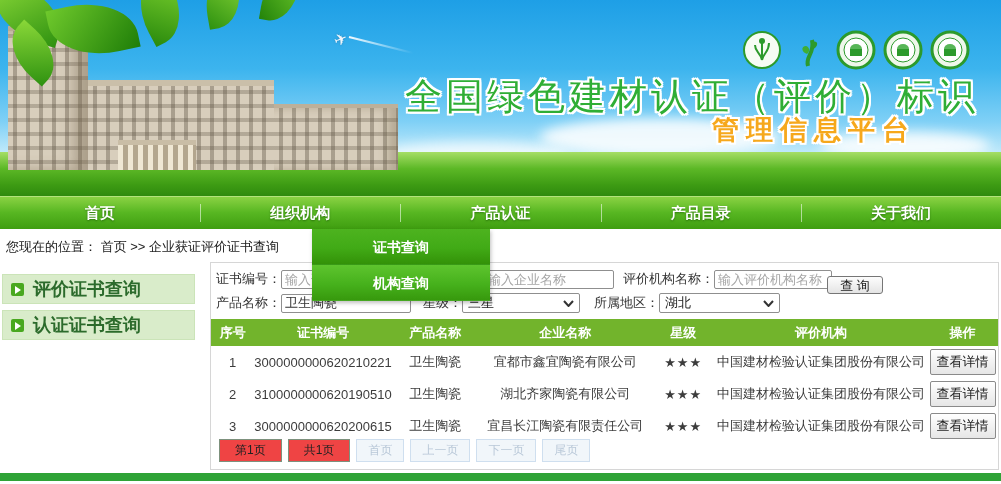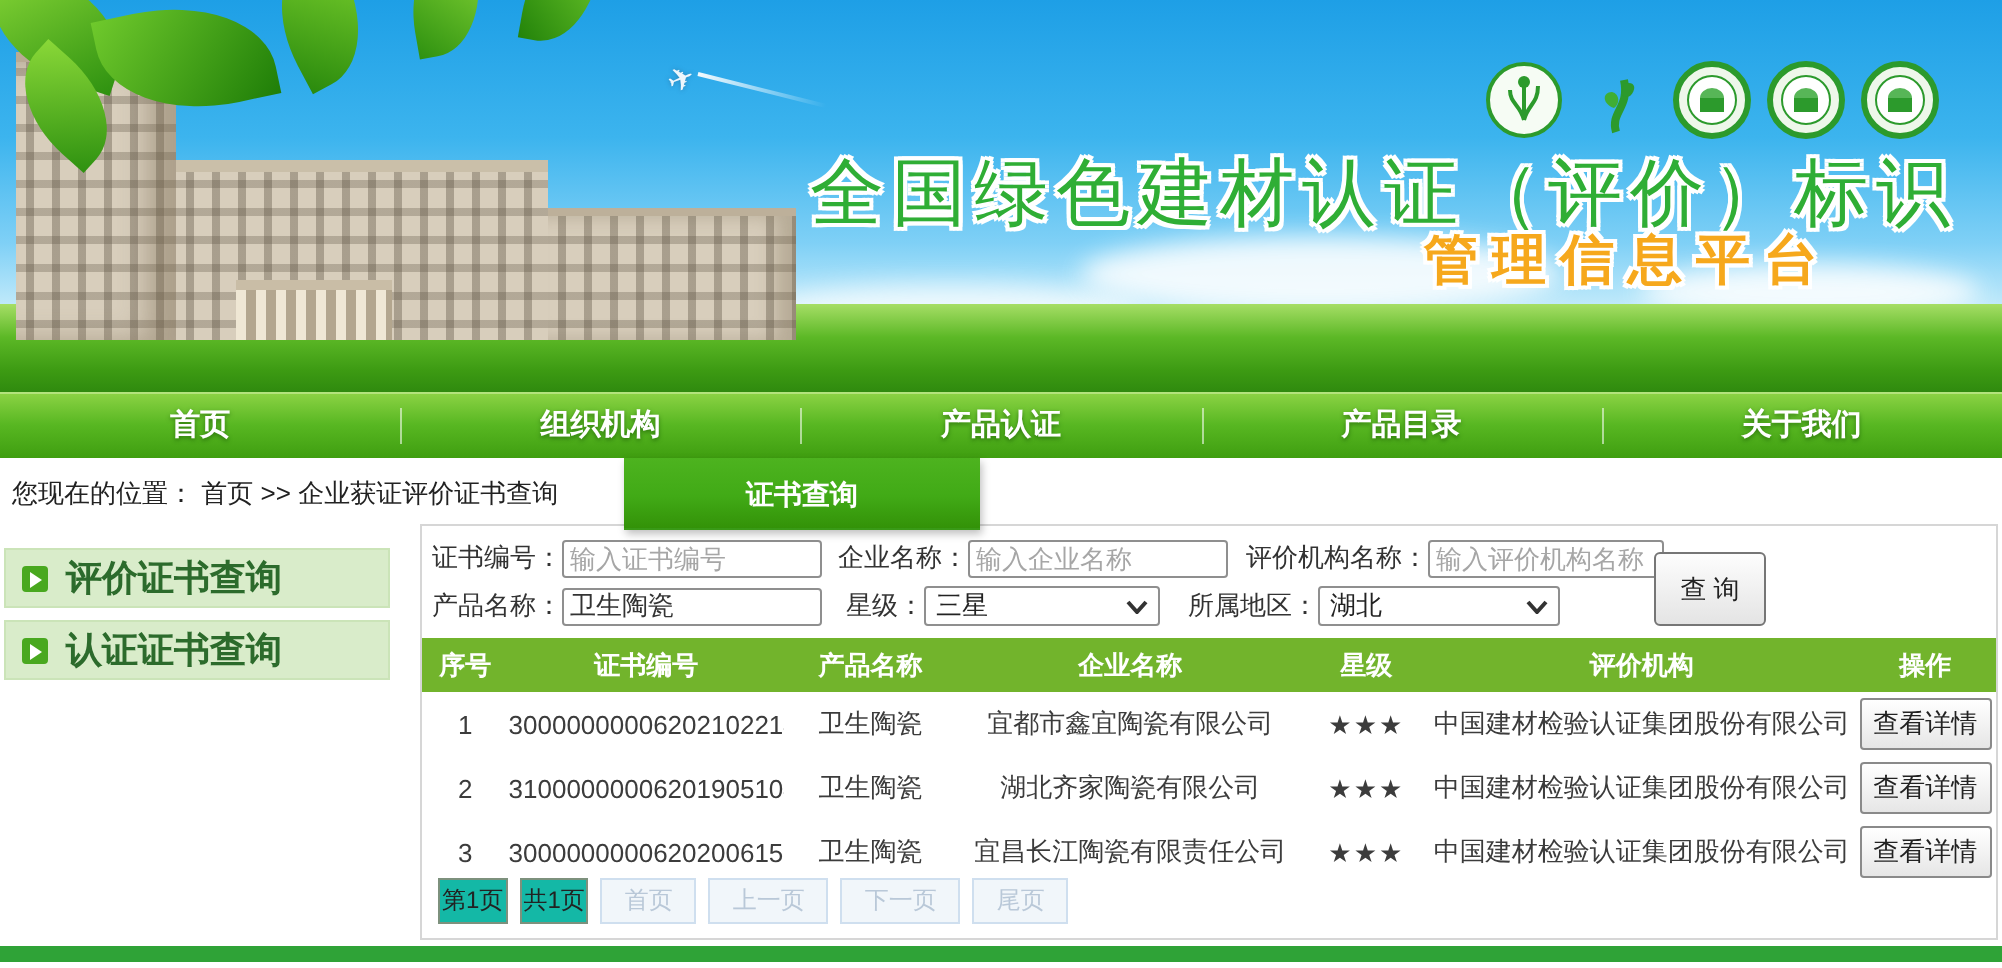--- a/index.html
+++ b/index.html
@@ -94,33 +94,33 @@
   .lw92 { width:92px; text-align:right; margin-left:8px; }
   .lw45 { width:45px; text-align:right; margin-left:6px; }
   .lw65b { width:65px; text-align:right; margin-left:14px; }
   .txt { height:19px; border:1px solid #8f8f8f; border-radius:2px; font-size:13px; padding:0 3px; color:#333;
          font-family:"Liberation Sans",sans-serif; }
   .txt::placeholder { color:#a6a6a6; }
   .w130 { width:130px; } .w118 { width:118px; }
   .selectbox { height:20px; border:1px solid #8f8f8f; border-radius:2px; background:#fff; display:flex;
                align-items:center; justify-content:space-between; padding:0 5px; font-size:13px; color:#222; cursor:pointer; }
   .sb118 { width:118px; } .sb121 { width:121px;align-items:center; }
-  .search-btn { position:absolute; right:115px; top:13px; width:56px; height:37px; border:1px solid #767676;
+  .search-btn { position:absolute; right:115px; top:13px; width:56px; height:18px; border:1px solid #767676;
                border-radius:3px; background:linear-gradient(180deg,#fdfdfd,#e4e4e4); font-size:13px; color:#222;
                cursor:pointer; font-family:"Liberation Sans",sans-serif; }
 
   table.results { width:100%; border-collapse:collapse; table-layout:fixed; margin-top:2px; }
   table.results th { background:#72b42c; color:#fff; font-size:13px; font-weight:bold; height:27px; }
   table.results td { height:32px; text-align:center; font-size:13px; color:#3c3c3c; overflow:hidden; white-space:nowrap; }
   td.stars { font-size:14px; letter-spacing:1px; color:#111; }
   .detail-btn { border:1px solid #8a8a8a; background:linear-gradient(180deg,#ffffff,#e6e6e6); padding:3px 6px;
                font-size:13px; color:#222; border-radius:2px; cursor:pointer; font-family:"Liberation Sans",sans-serif; }
 
   .pagination { position:absolute; left:8px; bottom:7px; display:flex; gap:6px; align-items:center; font-size:12px; }
-  .page-ind { border:1px solid #7d917d; background:#14b8a6; color:#222; padding:2px 1px; }
+  .page-ind { border:1px solid #7d917d; background:#ef4444; color:#222; padding:2px 15px; }
   .pg { border:1px solid #cfdfef; background:#f1f6fa; color:#b9c8d8; padding:2px 11px; font-size:12px;
         cursor:default; font-family:"Liberation Sans",sans-serif; }
 
   .footer-bar { position:absolute; left:0; top:473px; width:1001px; height:8px; background:#2fa337; }
 </style>
 </head>
 <body>
 
 <div class="page">
 
@@ -183,20 +183,21 @@
   <nav class="navbar">
     <div class="nav-item">首页</div>
     <div class="nav-item">组织机构</div>
     <div class="nav-item">产品认证</div>
     <div class="nav-item">产品目录</div>
     <div class="nav-item">关于我们</div>
   </nav>
 
   <div class="dropdown">
     <div class="dropdown-item">证书查询</div>
+    <div class="dropdown-item">机构查询</div>
   </div>
 
   <div class="breadcrumb">
     <span>您现在的位置：</span>
     <a>首页</a>
     <span>&gt;&gt;</span>
     <span>企业获证评价证书查询</span>
   </div>
 
   <aside class="sidebar">

